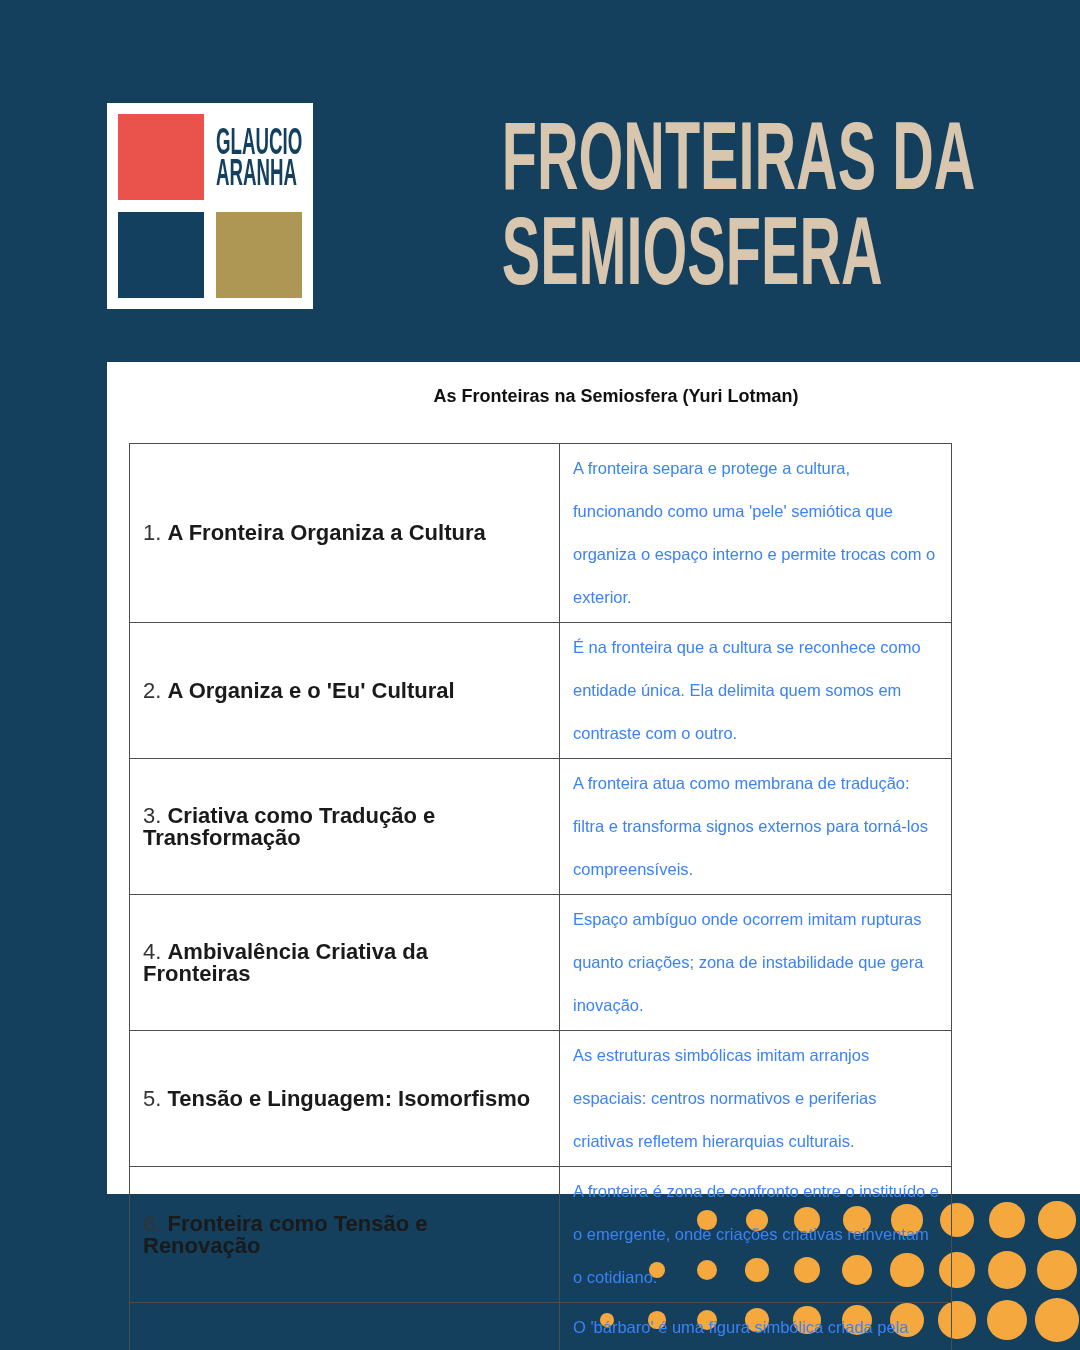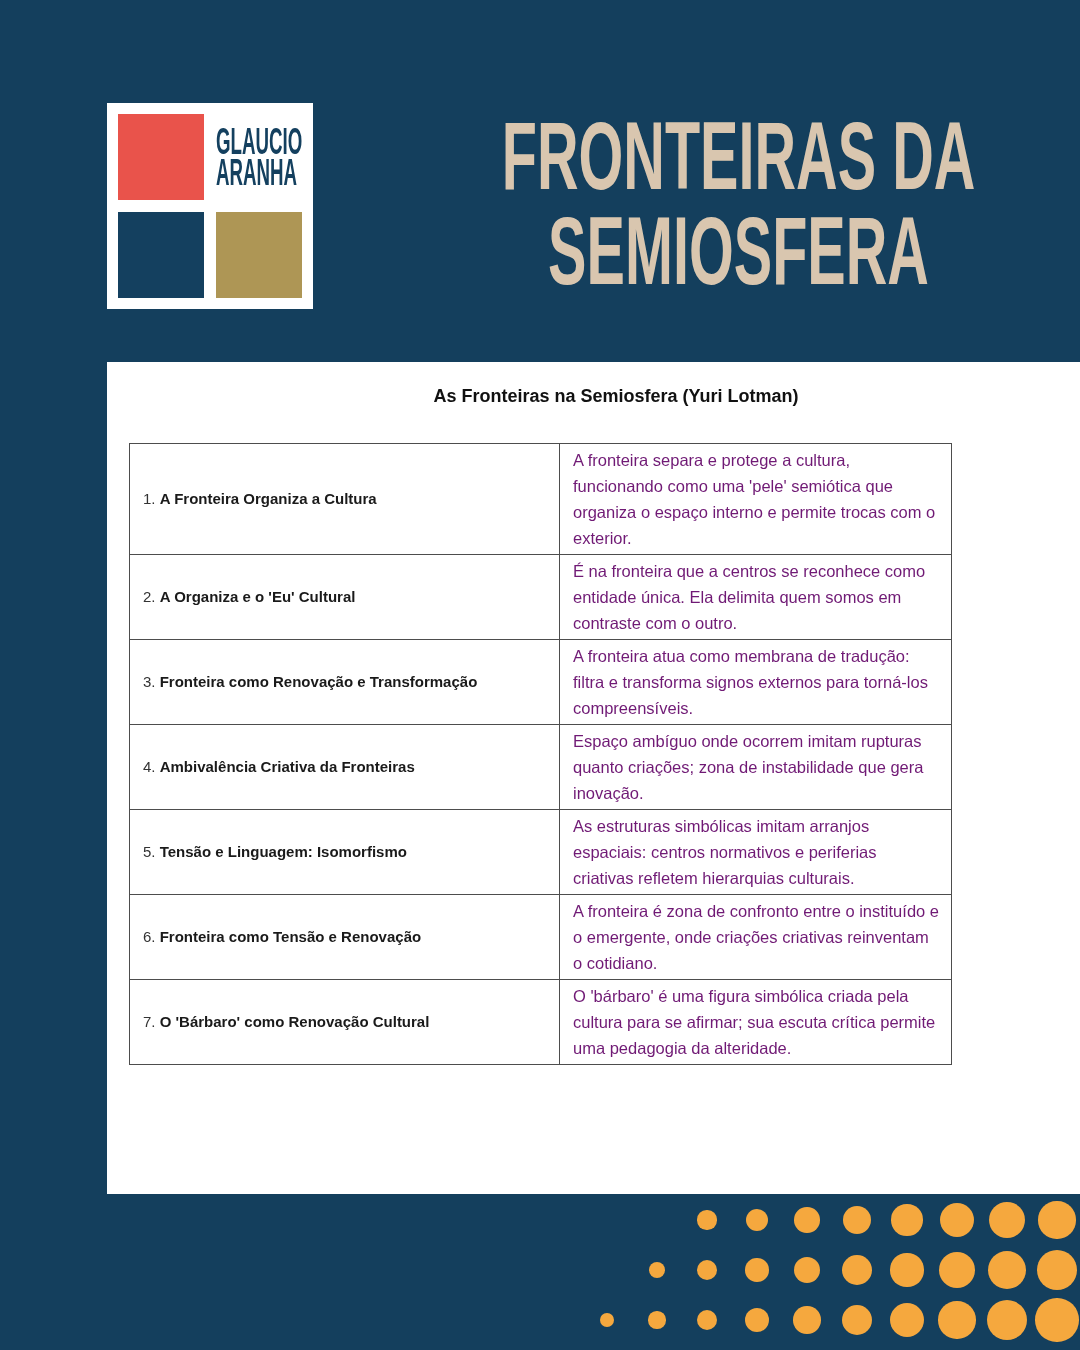--- a/index.html
+++ b/index.html
@@ -23,21 +23,21 @@
   .logo-sq{width:86px;height:86px;}
   .logo-name{
     display:flex;flex-direction:column;justify-content:center;
     font-weight:bold;font-size:36px;line-height:31px;
     letter-spacing:0px;white-space:nowrap;
   }
   .logo-name span{display:block;transform:scaleX(0.52);transform-origin:0 50%;}
   
   .poster-title{
     position:absolute;top:108px;right:105px;z-index:2;
-    text-align:center;font-weight:bold;
+    text-align:left;font-weight:bold;
     font-size:96px;line-height:95px;letter-spacing:0px;white-space:nowrap;
   }
   .poster-title .t-line{display:block;transform:scaleX(0.60);transform-origin:100% 50%;}
   
   .content-card{
     position:absolute;left:107px;top:362px;width:1023px;height:832px;
     background:#ffffff;z-index:2;box-sizing:border-box;
     padding:24px 27px 0 22px;
   }
   .table-title{
@@ -47,27 +47,27 @@
   table.topics{
     border-collapse:collapse;width:823px;table-layout:fixed;
   }
   table.topics td{
     border:1px solid #4d4d4d;
     vertical-align:middle;
   }
   td.topic-cell{
     width:396px;
     padding:8px 20px 8px 13px;
-    font-size:15px;color:#222222;line-height:22px;
+    font-size:22px;color:#222222;line-height:22px;
   }
   td.topic-cell .num{font-weight:normal;color:#333333;}
   td.topic-cell .topic{font-weight:bold;color:#1a1a1a;}
   td.desc-cell{
     padding:3px 12px 3px 13px;
-    font-size:16.5px;color:#701a75;line-height:26px;
+    font-size:16.5px;color:#3b82f6;line-height:43px;
   }
   tr.topic-row{min-height:96px;}
 </style>
 </head>
 <body>
 
 <div class="canvas" style="background: rgb(20, 63, 93);">
 
   <div class="dots-layer">
       <div class="dot" style="width: 13.7714px; height: 13.7714px; left: 600.114px; top: 1313.11px; background: rgb(245, 168, 62);"></div>
@@ -147,25 +147,25 @@
     <div class="table-title">As Fronteiras na Semiosfera (Yuri Lotman)</div>
     <table class="topics">
       <tbody>
   <tr class="topic-row">
     <td class="topic-cell"><span class="num">1.</span> <span class="topic">A Fronteira Organiza a Cultura</span></td>
     <td class="desc-cell">A fronteira separa e protege a cultura, funcionando como uma 'pele' semiótica que organiza o espaço interno e permite trocas com o exterior.</td>
   </tr>
 
   <tr class="topic-row">
     <td class="topic-cell"><span class="num">2.</span> <span class="topic">A Organiza e o 'Eu' Cultural</span></td>
-    <td class="desc-cell">É na fronteira que a centros se reconhece como entidade única. Ela delimita quem somos em contraste com o outro.</td>
+    <td class="desc-cell">É na fronteira que a cultura se reconhece como entidade única. Ela delimita quem somos em contraste com o outro.</td>
   </tr>
 
   <tr class="topic-row">
-    <td class="topic-cell"><span class="num">3.</span> <span class="topic">Fronteira como Renovação e Transformação</span></td>
+    <td class="topic-cell"><span class="num">3.</span> <span class="topic">Criativa como Tradução e Transformação</span></td>
     <td class="desc-cell">A fronteira atua como membrana de tradução: filtra e transforma signos externos para torná-los compreensíveis.</td>
   </tr>
 
   <tr class="topic-row">
     <td class="topic-cell"><span class="num">4.</span> <span class="topic">Ambivalência Criativa da Fronteiras</span></td>
     <td class="desc-cell">Espaço ambíguo onde ocorrem imitam rupturas quanto criações; zona de instabilidade que gera inovação.</td>
   </tr>
 
   <tr class="topic-row">
     <td class="topic-cell"><span class="num">5.</span> <span class="topic">Tensão e Linguagem: Isomorfismo</span></td>

